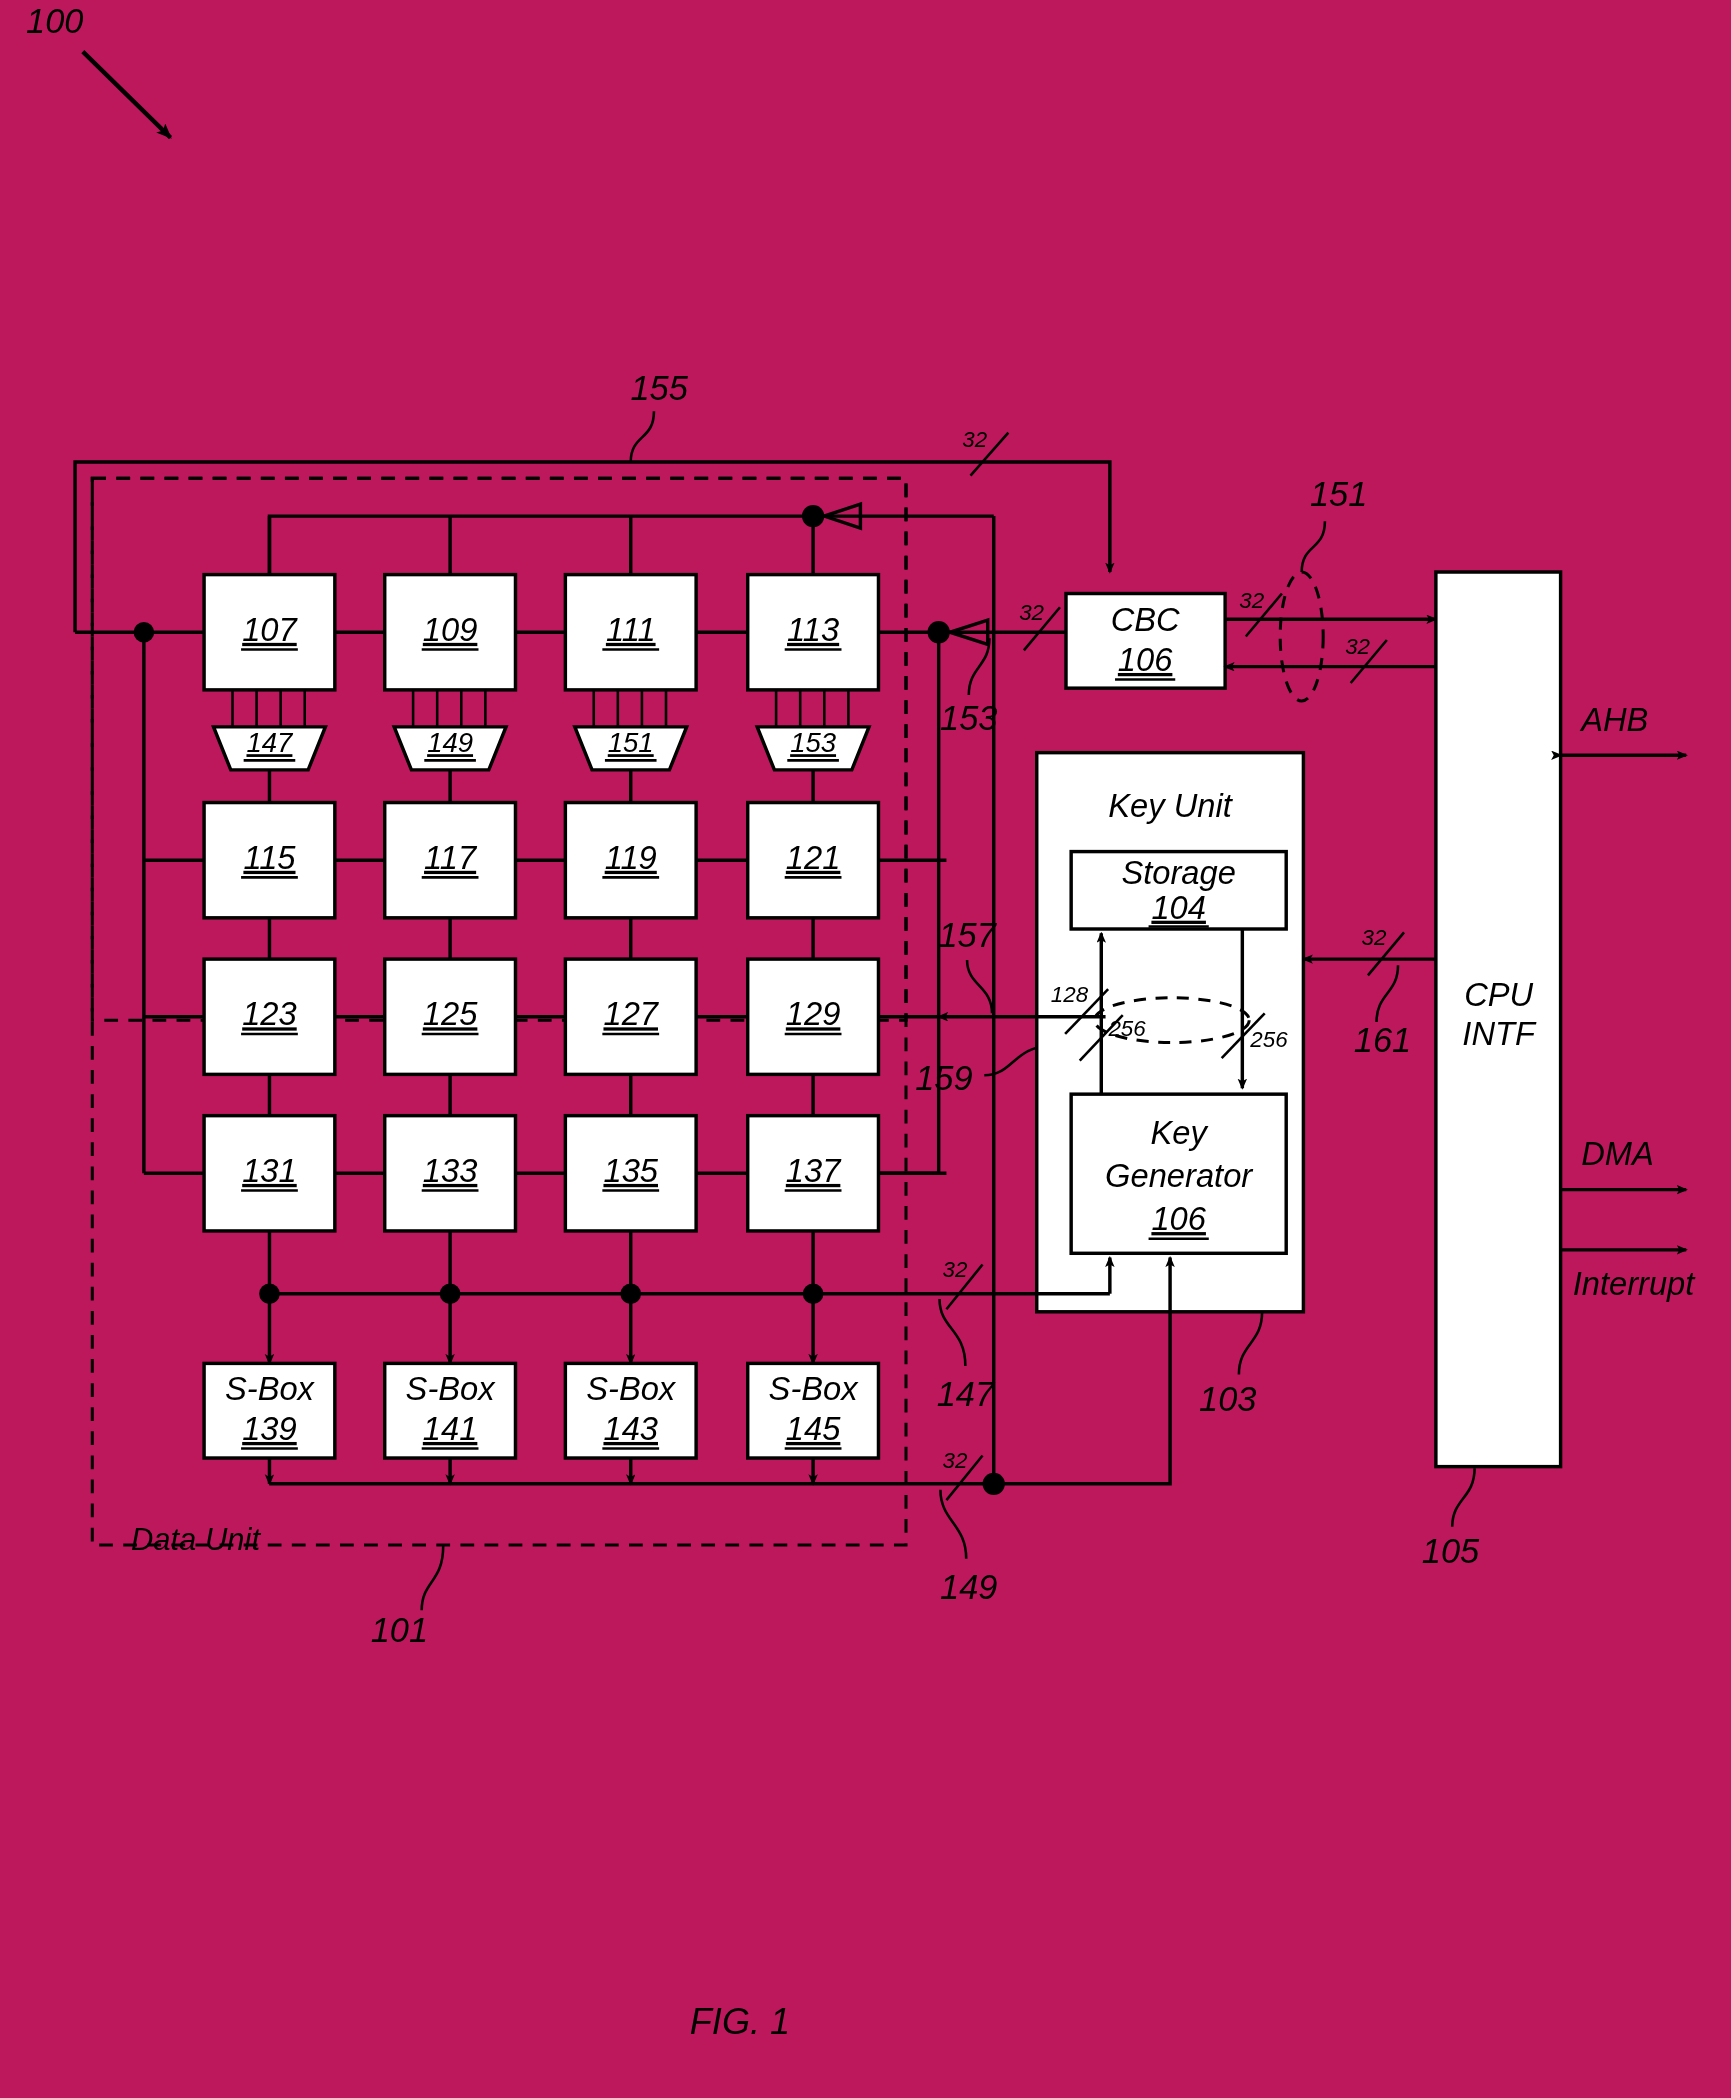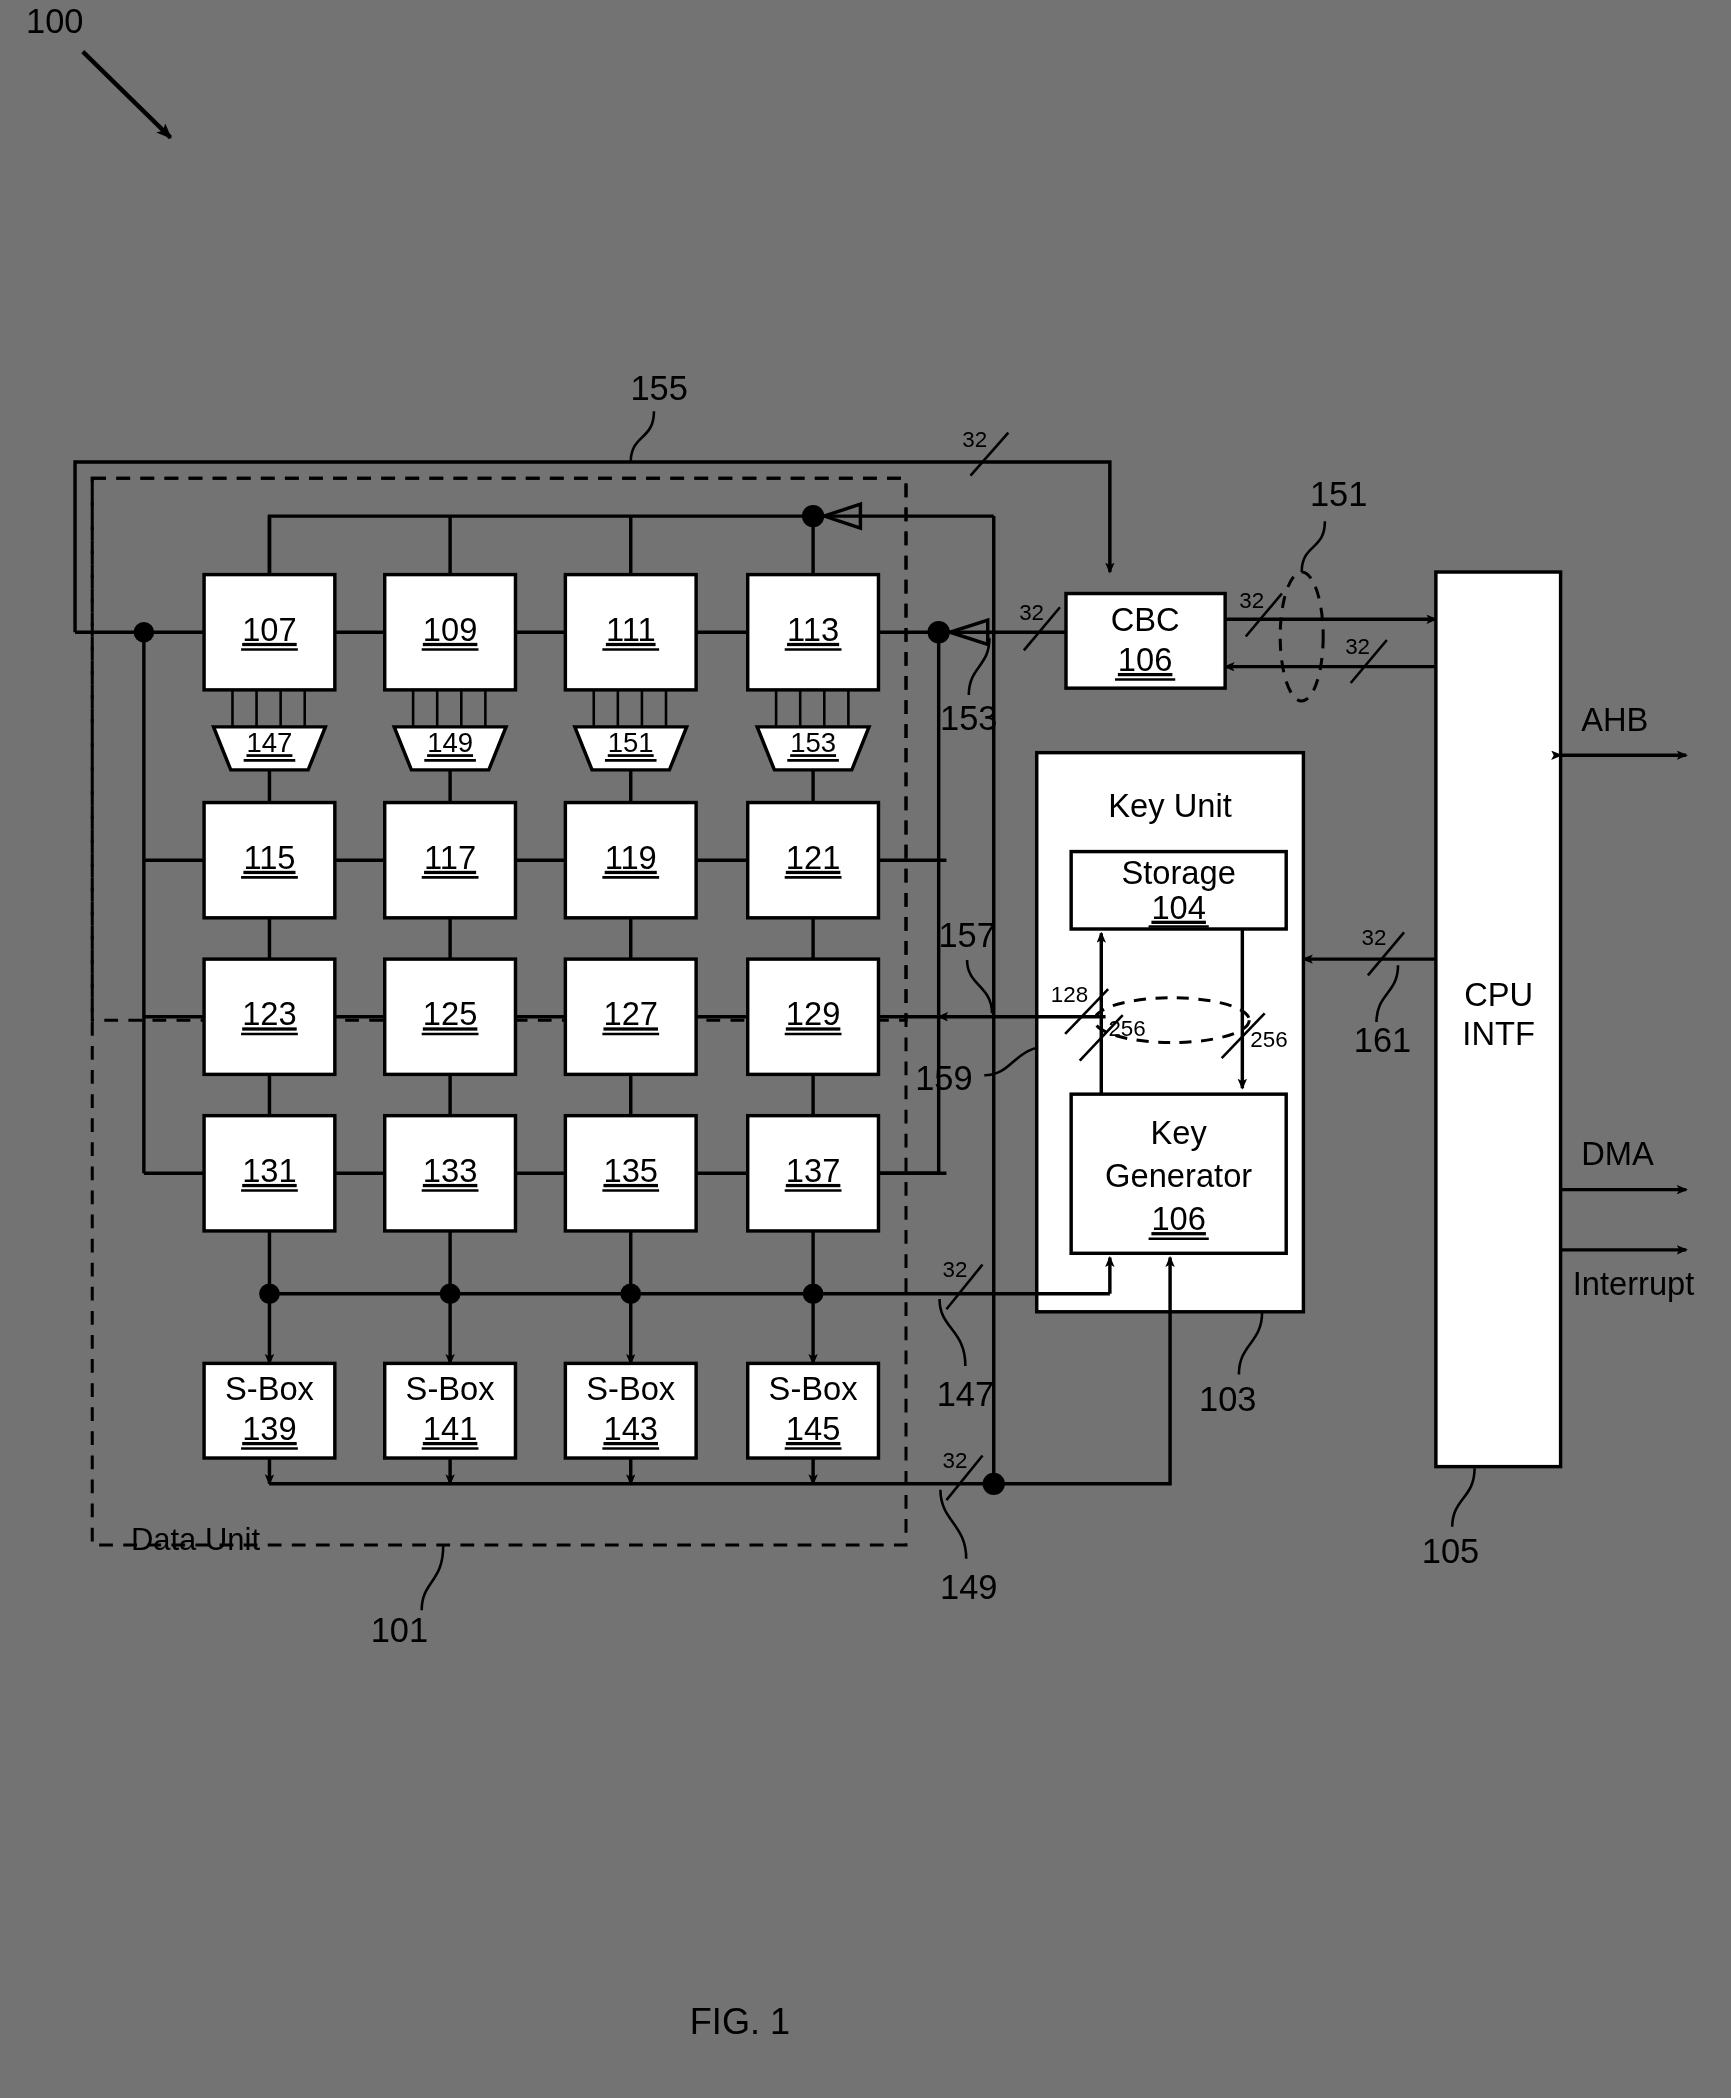--- a/index.html
+++ b/index.html
@@ -9,22 +9,23 @@
     background: #ffffff;
   }
   body {
     font-family: "Liberation Sans", sans-serif;
     color: #000;
   }
   #page {
     position: relative;
     width: 1732px;
     height: 2098px;
-    background: #737373;
+    background: #be185d;
     overflow: hidden;
+    font-style: italic;
   }
   #diagram-svg {
     position: absolute;
     left: 0;
     top: 0;
     width: 1732px;
     height: 2098px;
   }
   
   .t {

